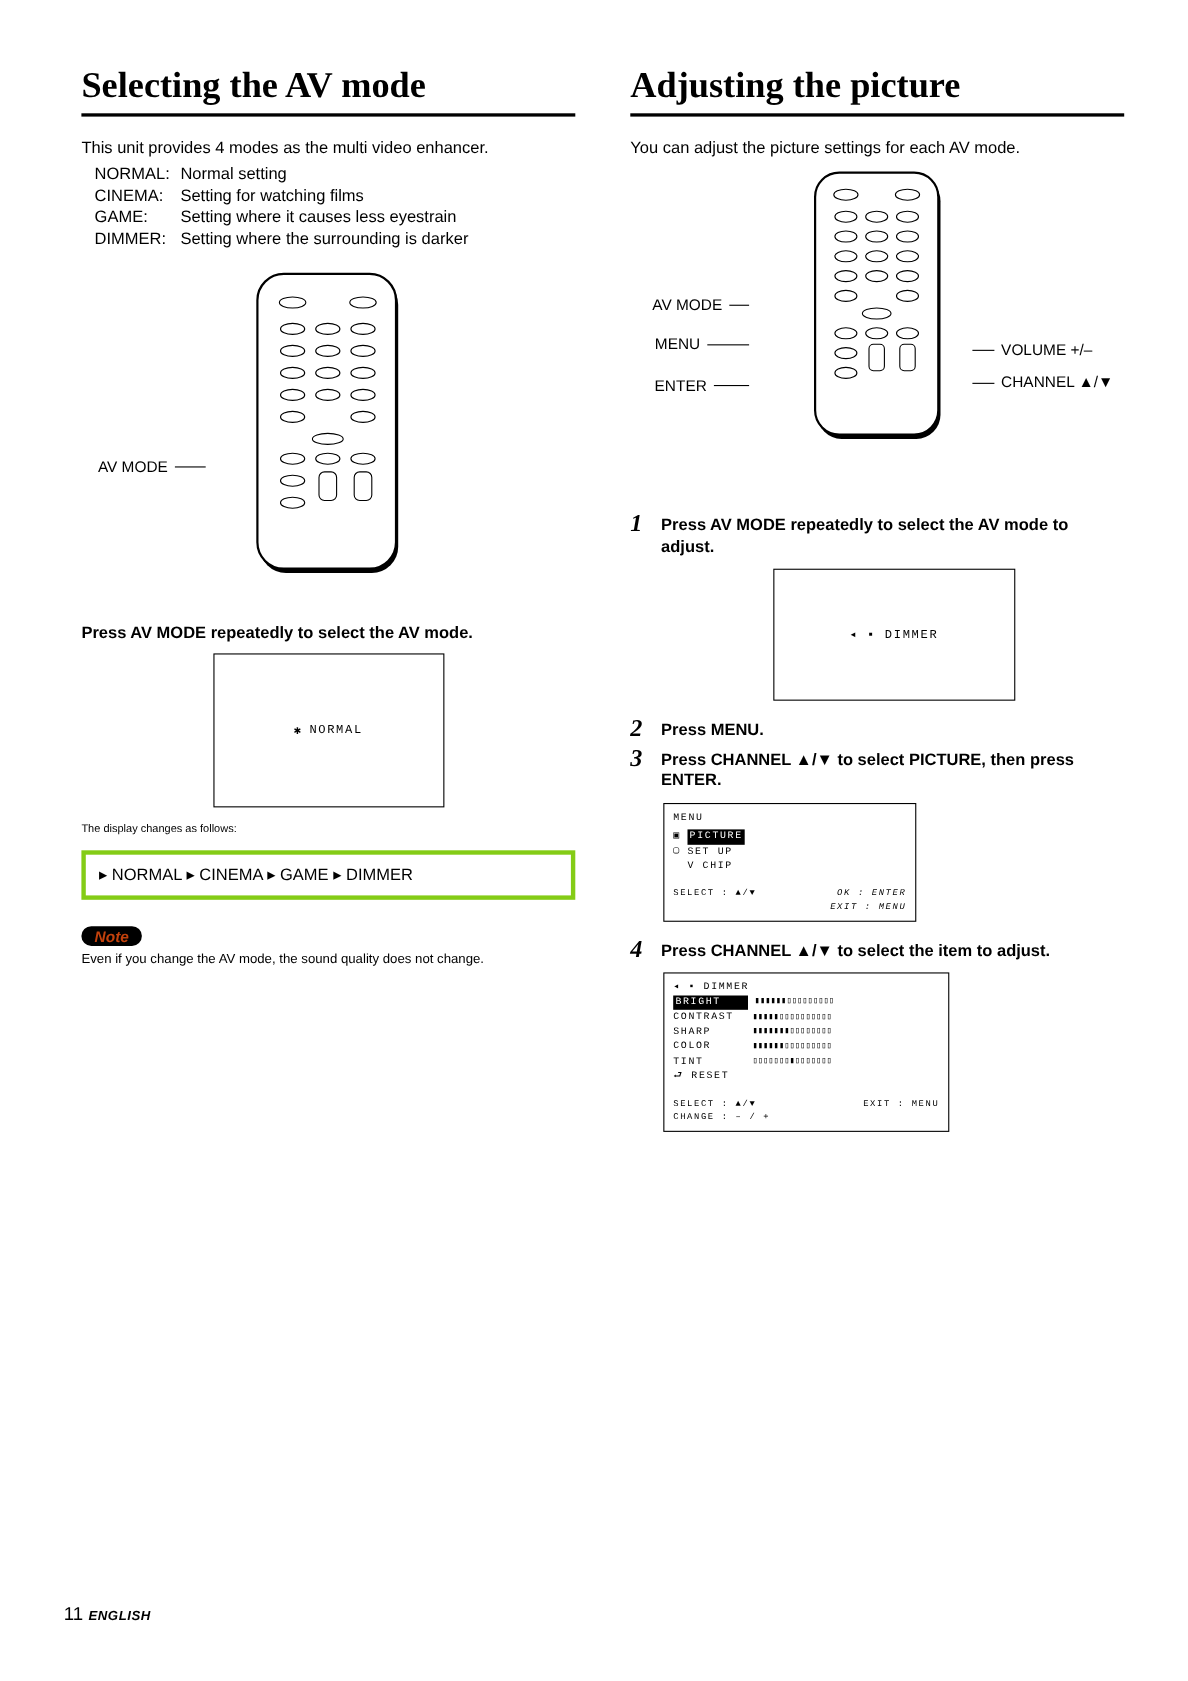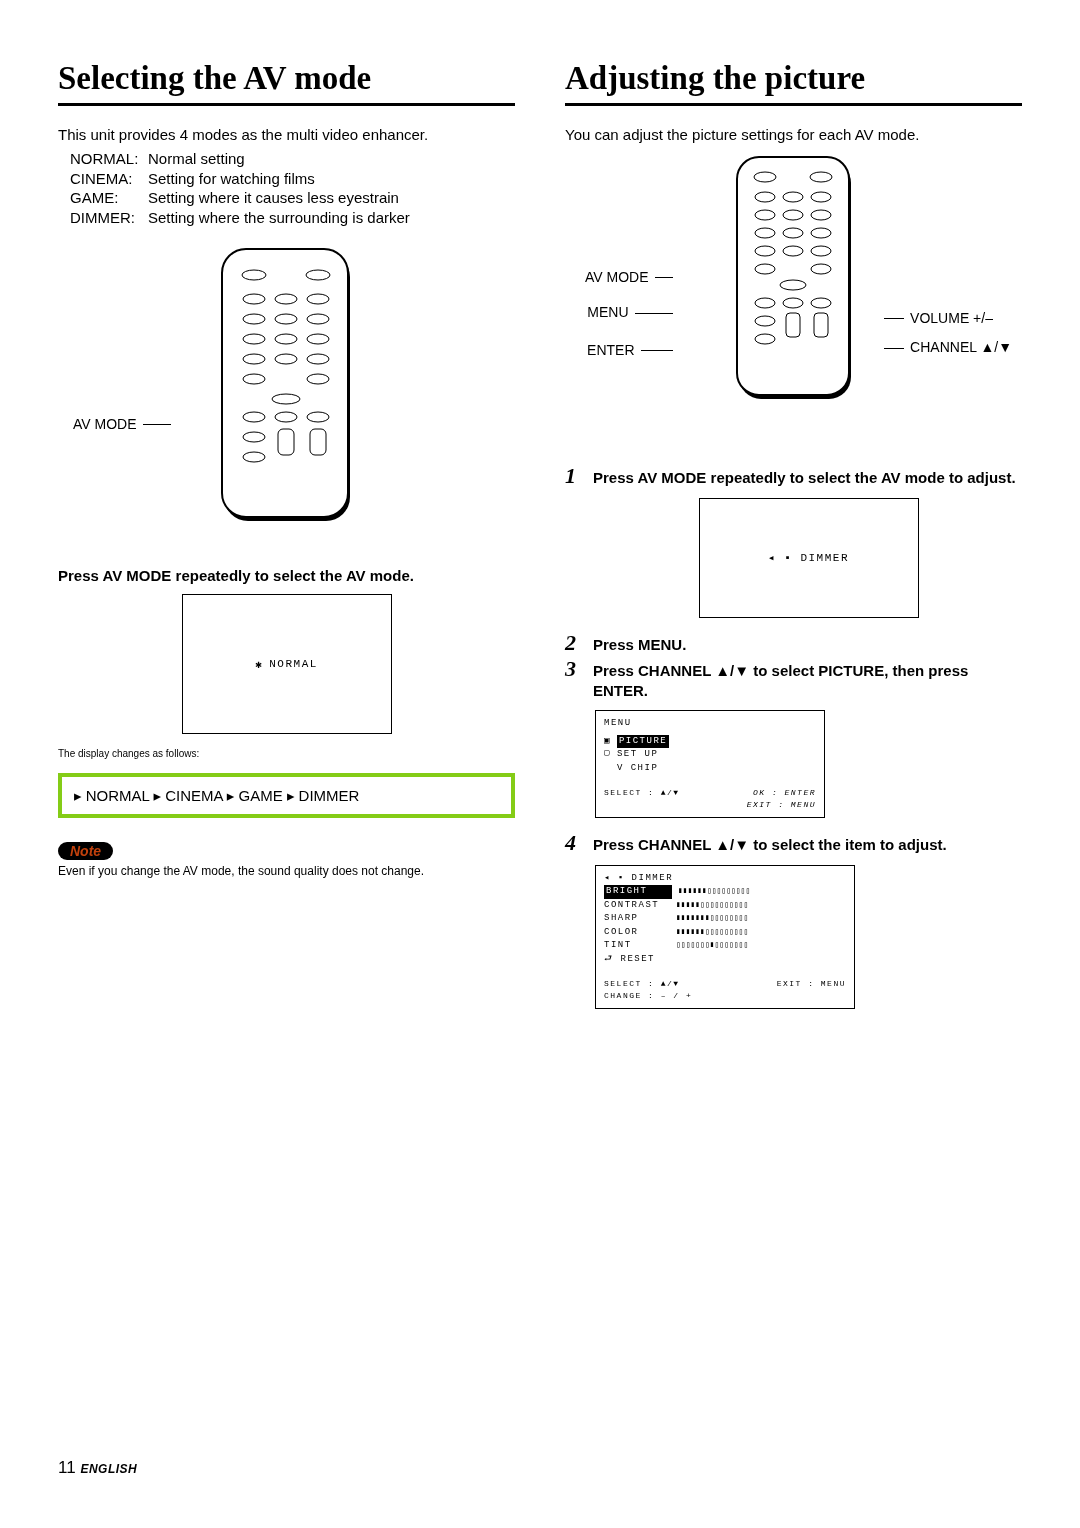--- a/index.html
+++ b/index.html
@@ -8,20 +8,21 @@
     font-family: Arial, Helvetica, sans-serif;
     background: #fff;
     color: #000;
     width: 1080px;
     height: 1528px;
     box-sizing: border-box;
   }
   .columns {
     display: flex;
     gap: 50px;
+    margin-left: 16px;
   }
   .col {
     flex: 1;
     min-width: 0;
   }
   h1 {
     font-family: Georgia, "Times New Roman", serif;
     font-weight: bold;
     font-size: 33px;
     margin: 0 0 8px 0;
@@ -131,21 +132,21 @@
     color:#fff;
     padding:0 2px;
     display:inline-block;
   }
   .osd-menu .bottom-row {
     display:flex;
     justify-content:space-between;
     margin-top:12px;
     font-size:8px;
   }
-  .slider-row { display:flex; align-items:flex-start; gap:6px; }
+  .slider-row { display:flex; align-items:center; gap:6px; }
   .slider {
     display:inline-block;
     letter-spacing:0;
     font-size:8px;
   }
   .footer {
     position: absolute;
     bottom: 50px;
     left: 58px;
     font-size: 17px;

